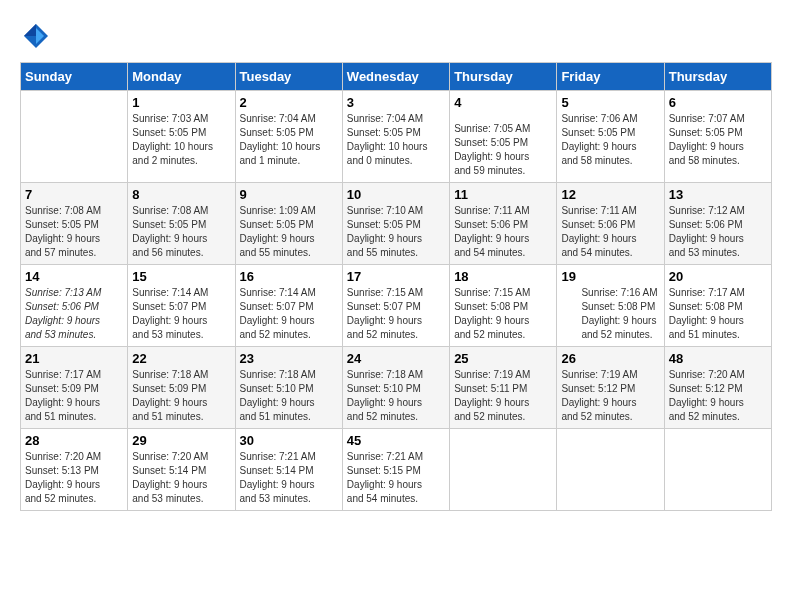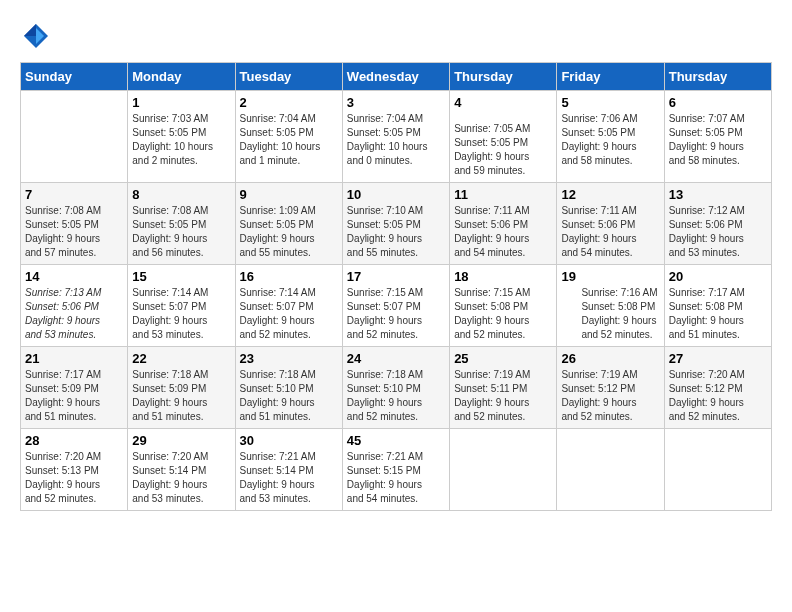--- a/index.html
+++ b/index.html
@@ -300,21 +300,21 @@
 and 52 minutes.</div>
         </td>
         <td>
           <span class="day-number">26</span>
           <div class="day-info" style="white-space: pre-line;">Sunrise: 7:19 AM
 Sunset: 5:12 PM
 Daylight: 9 hours
 and 52 minutes.</div>
         </td>
         <td>
-          <span class="day-number">27</span>
+          <span class="day-number">48</span>
           <div class="day-info" style="white-space: pre-line;">Sunrise: 7:20 AM
 Sunset: 5:12 PM
 Daylight: 9 hours
 and 52 minutes.</div>
         </td>
       </tr>
       <tr>
         <td>
           <span class="day-number">28</span>
           <div class="day-info" style="white-space: pre-line;">Sunrise: 7:20 AM

